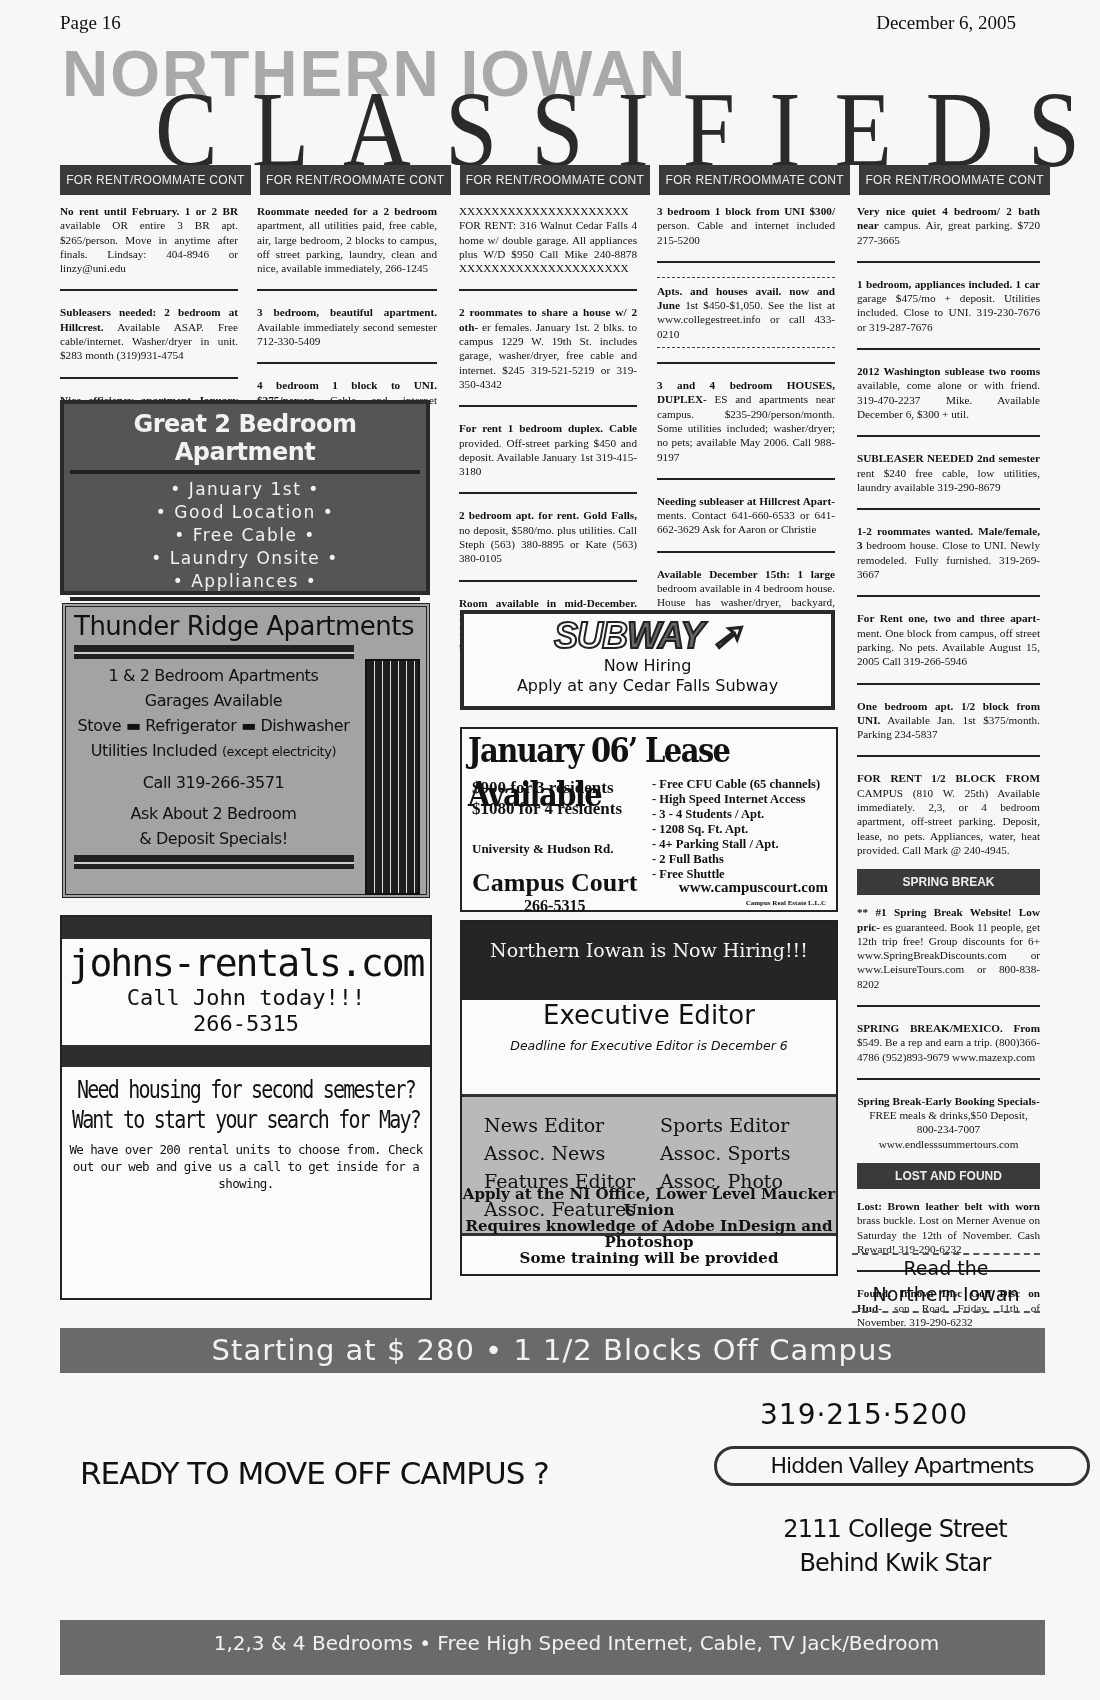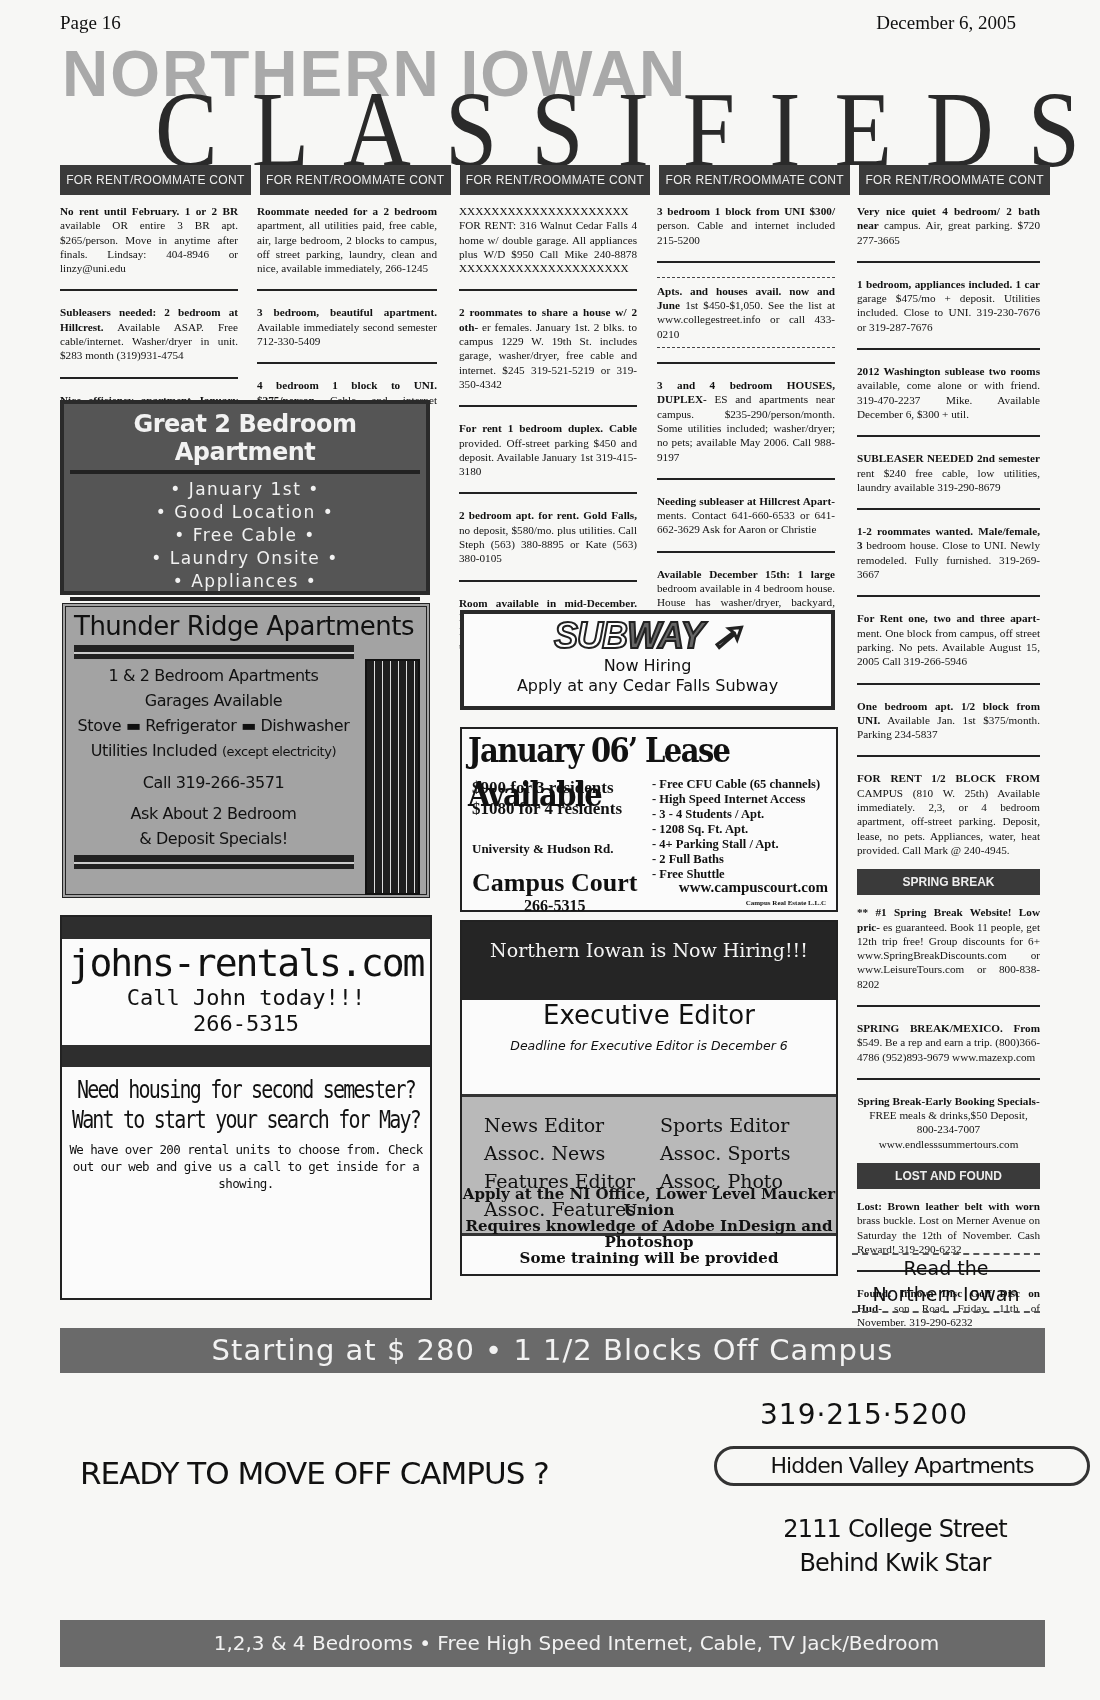--- a/index.html
+++ b/index.html
@@ -72,21 +72,21 @@
   .hiring .positions { position: absolute; top: 172px; left: 0; right: 0; height: 142px; background: #b9b9b9; border-top: 3px solid #333; border-bottom: 3px solid #333; display: flex; padding: 14px 0 0 22px; font-family: "DejaVu Serif", serif; font-size: 19px; line-height: 28px; }
   .hiring .positions .c { width: 200px; }
   .hiring .apply { position: absolute; bottom: 8px; left: 0; right: 0; text-align: center; font-family: "DejaVu Serif", serif; font-weight: bold; font-size: 15px; line-height: 16px; }
 
   
   .readni { left: 852px; top: 1253px; width: 188px; height: 60px; border-top: 2px dashed #555; border-bottom: 2px dashed #555; text-align: center; font-family: "DejaVu Sans", sans-serif; font-size: 19px; line-height: 26px; }
 
   
   .band-grey { left: 60px; height: 45px; width: 985px; background: #6a6a6a; color: #f2f2f2; font-family: "DejaVu Sans", sans-serif; text-align: center; }
   .band1 { top: 1328px; font-size: 29px; line-height: 45px; letter-spacing: 1px; }
-  .band2 { top: 1620px; height: 47px; font-size: 20px; line-height: 47px; padding-left: 48px; }
+  .band2 { top: 1620px; height: 55px; font-size: 20px; line-height: 47px; padding-left: 48px; }
   .hv-phone { left: 760px; top: 1398px; font-family: "DejaVu Sans", sans-serif; font-size: 28px; letter-spacing: 1px; }
   .hv-ready { left: 80px; top: 1455px; font-family: "DejaVu Sans", sans-serif; font-size: 31px; letter-spacing: -1px; }
   .hv-name { left: 714px; top: 1446px; width: 376px; height: 40px; border: 3px solid #333; border-radius: 20px; font-family: "DejaVu Sans", sans-serif; font-size: 22px; text-align: center; line-height: 34px; letter-spacing: -1px; }
   .hv-addr { left: 730px; top: 1512px; width: 330px; text-align: center; font-family: "DejaVu Sans", sans-serif; font-size: 24px; line-height: 34px; letter-spacing: -0.8px; }
 </style>
 </head>
 <body>
 
 <div class="abs page-num">Page 16</div>
 <div class="abs page-date">December 6, 2005</div>

